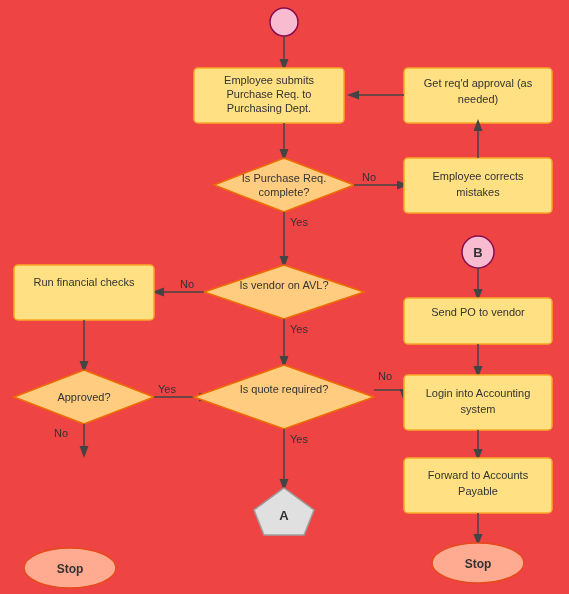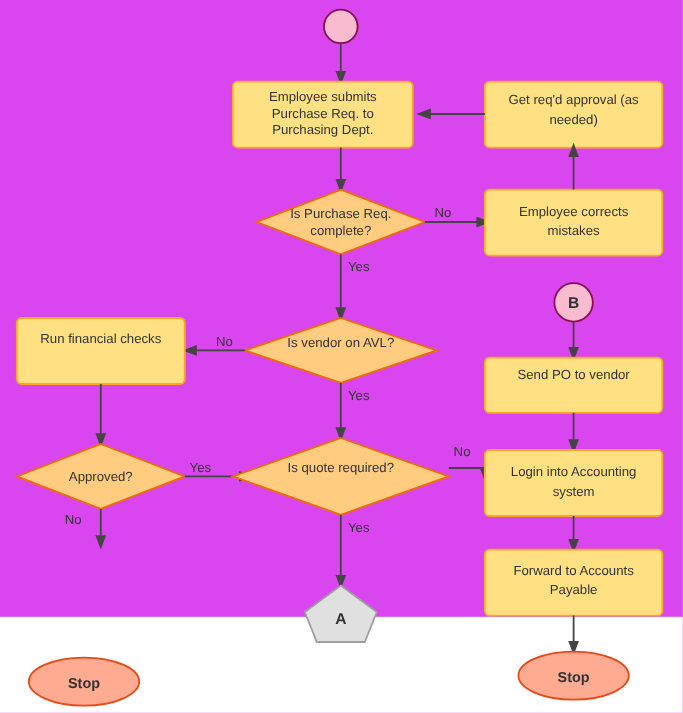--- a/index.html
+++ b/index.html
@@ -13,23 +13,23 @@
       position: relative;
     }
     svg {
       position: absolute;
       top: 0; left: 0;
       width: 569px;
       height: 594px;
     }
     .flowchart-container {
       width: 569px;
-      height: 514px;
+      height: 594px;
       position: relative;
-      background: #d946ef;
+      background: #ef4444;
     }
   </style>
 </head>
 <body>
 
 <div class="flowchart-container">
 <svg viewBox="0 0 569 594" xmlns="http://www.w3.org/2000/svg">
   <defs>
     <marker id="arrow" markerWidth="8" markerHeight="8" refX="6" refY="3" orient="auto">
       <path d="M0,0 L0,6 L8,3 z" fill="#444"></path>

